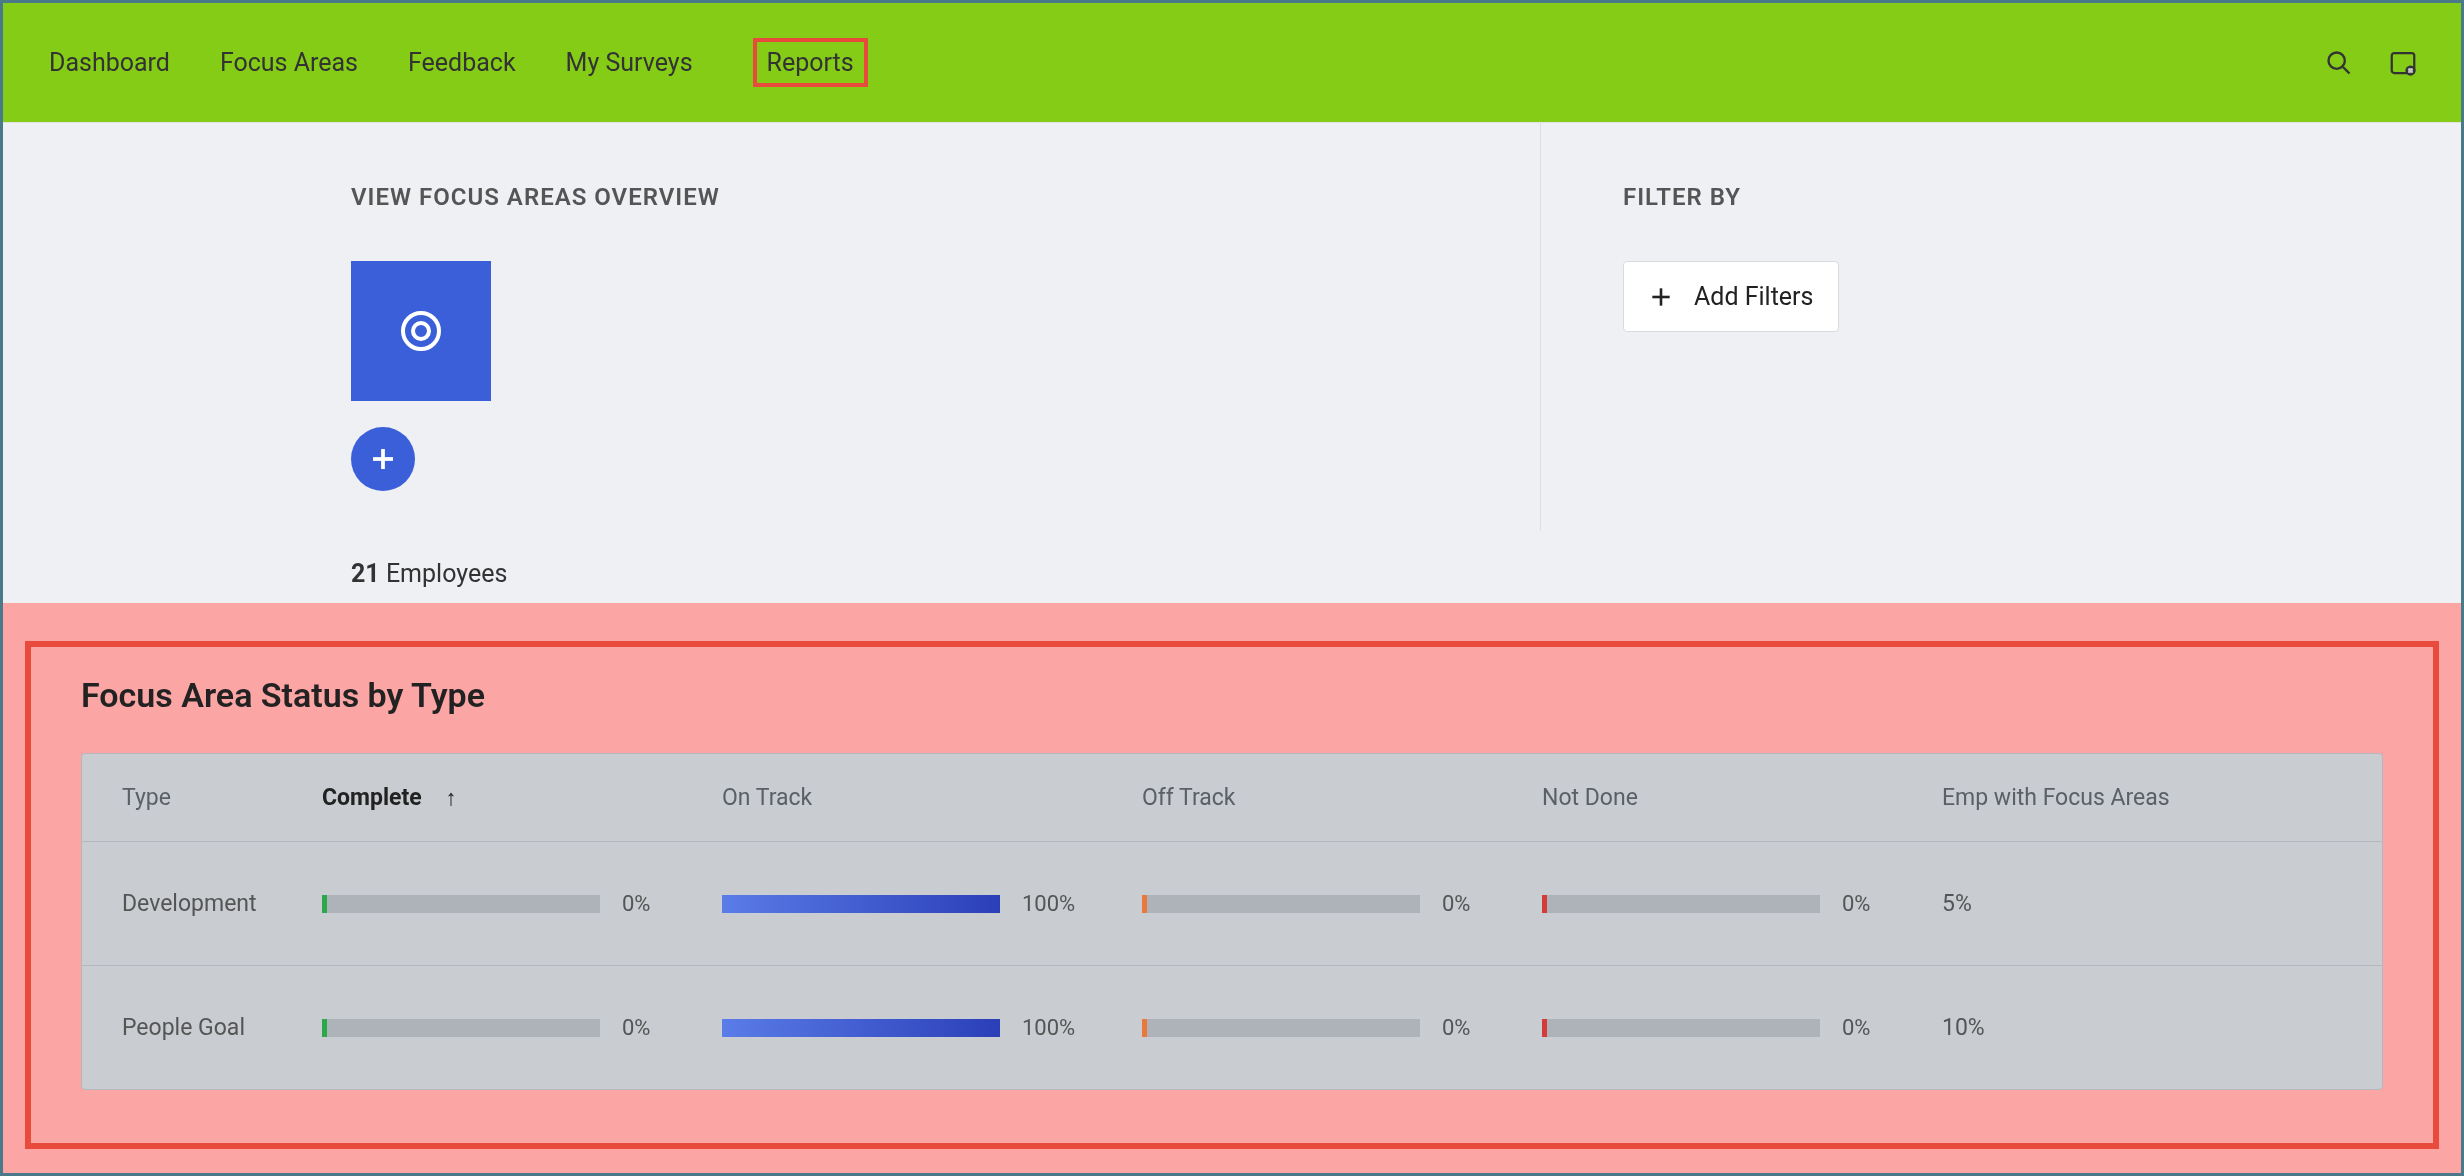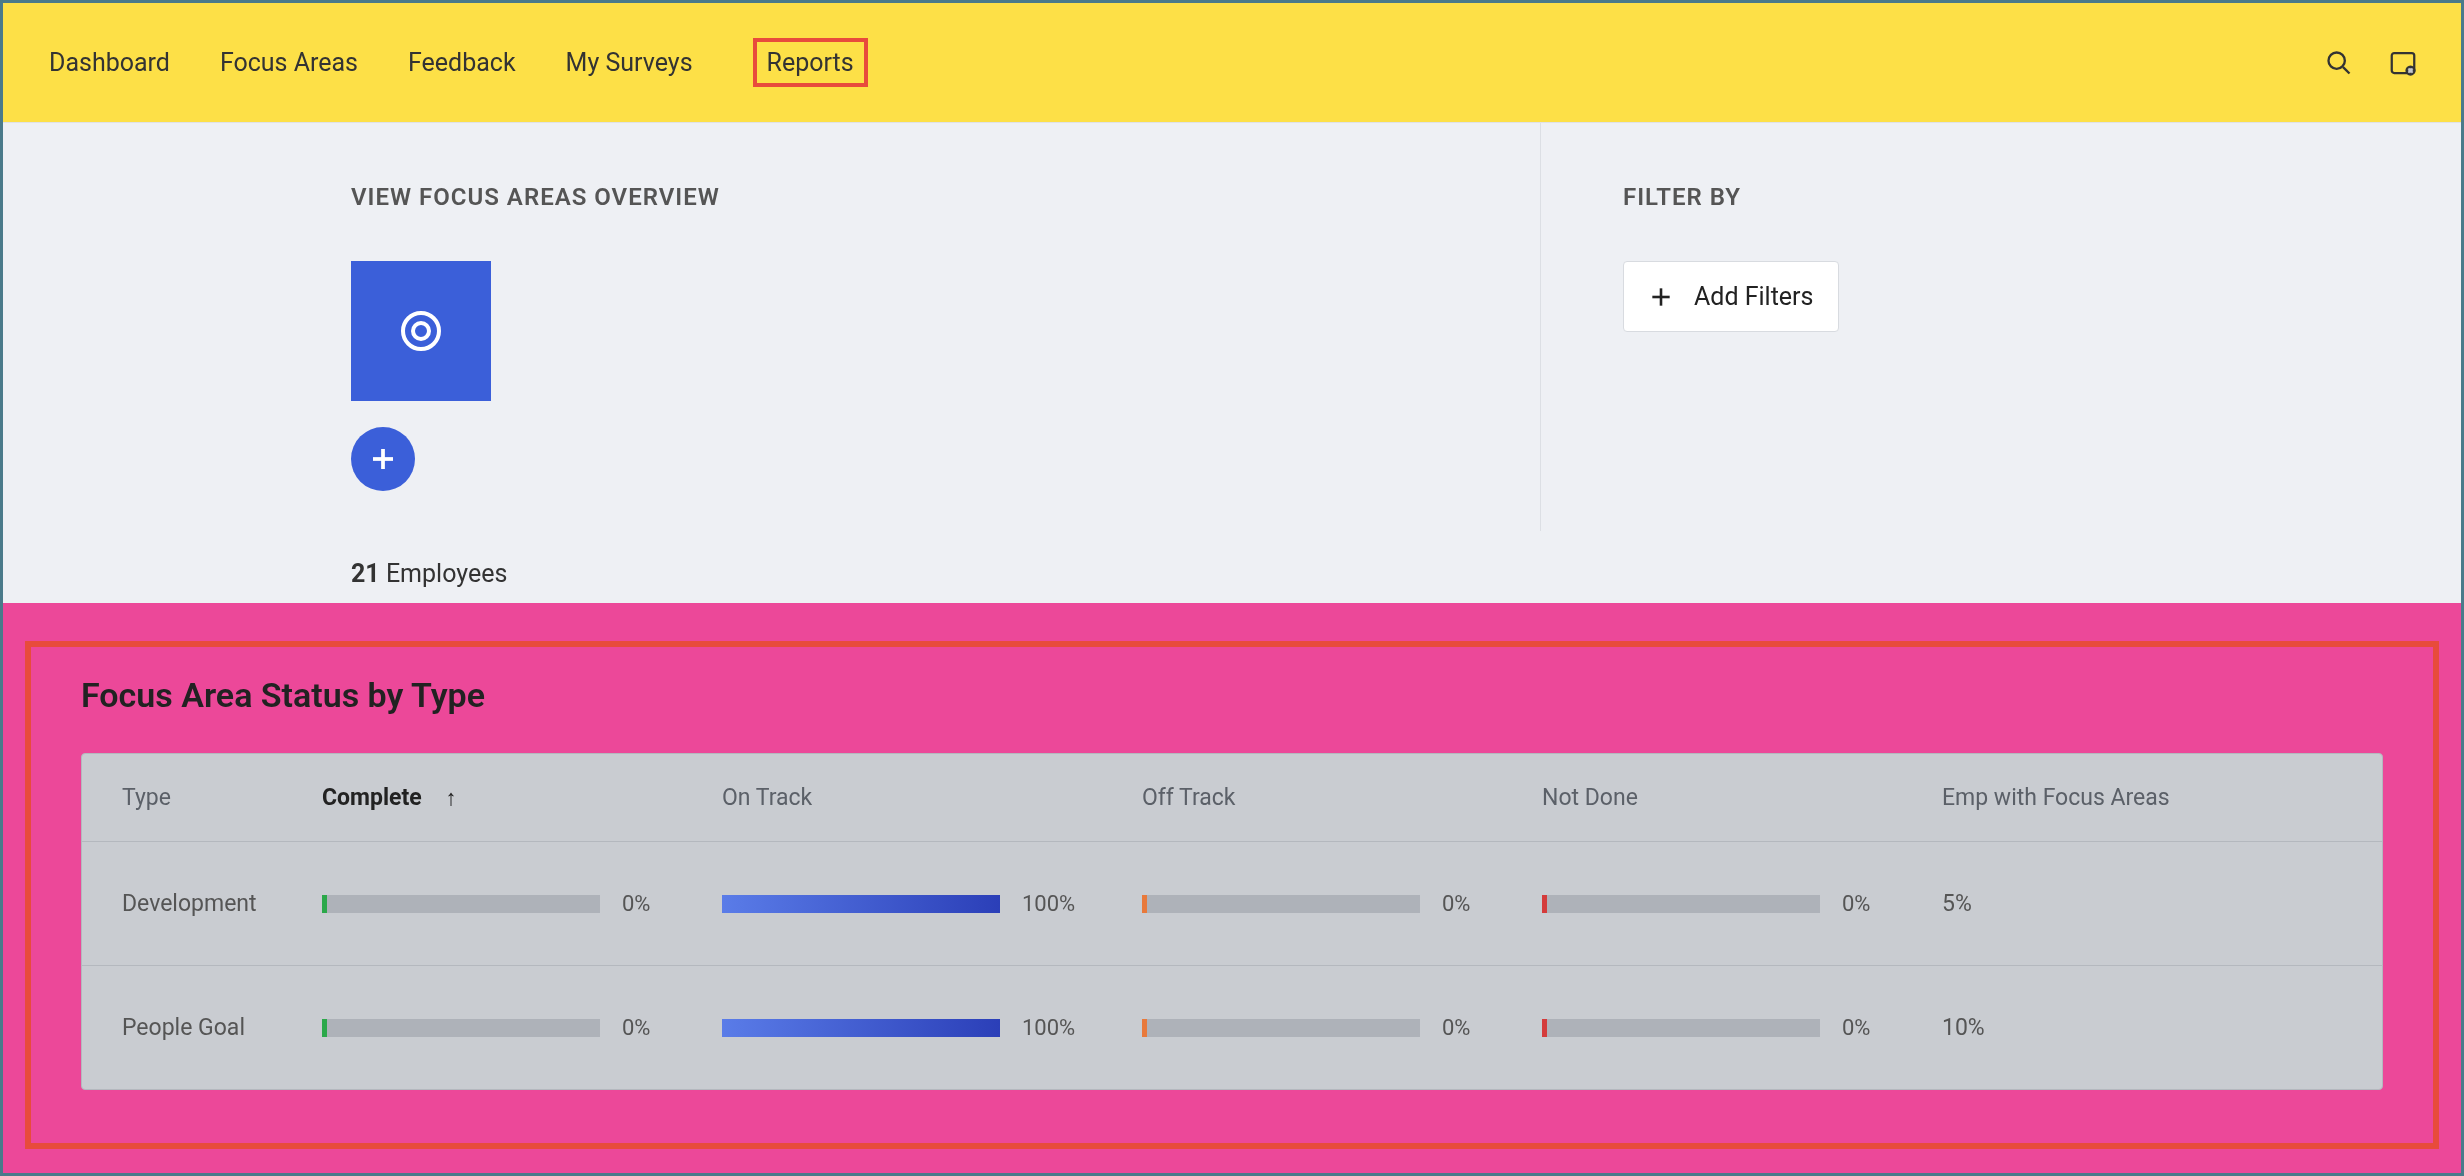--- a/index.html
+++ b/index.html
@@ -13,21 +13,21 @@
     }
     .app-container {
       background: #eef0f4;
       width: 100%;
       height: 100%;
       display: flex;
       flex-direction: column;
     }
     
     .topnav {
-      background: #fde047;
+      background: #84cc16;
       border-bottom: 1px solid #e0e2e6;
       display: flex;
       align-items: center;
       padding: 0 40px;
       height: 120px;
       justify-content: space-between;
     }
     .nav-items { display: flex; gap: 38px; align-items: center; }
     .nav-item {
       font-size: 25px;
@@ -123,21 +123,21 @@
     }
     
     .emp-strip {
       padding: 28px 0 15px 348px;
       font-size: 25px;
       color: #333;
     }
     .emp-strip .count { font-weight: 700; }
     
     .chart-wrap {
-      background: #ec4899;
+      background: #fca5a5;
       flex: 1;
       padding: 38px 22px 24px 22px;
     }
     .chart-highlight {
       border: 6px solid #e84b3c;
       padding: 28px 50px 40px 50px;
       height: 100%;
     }
     .chart-title {
       font-size: 34px;

